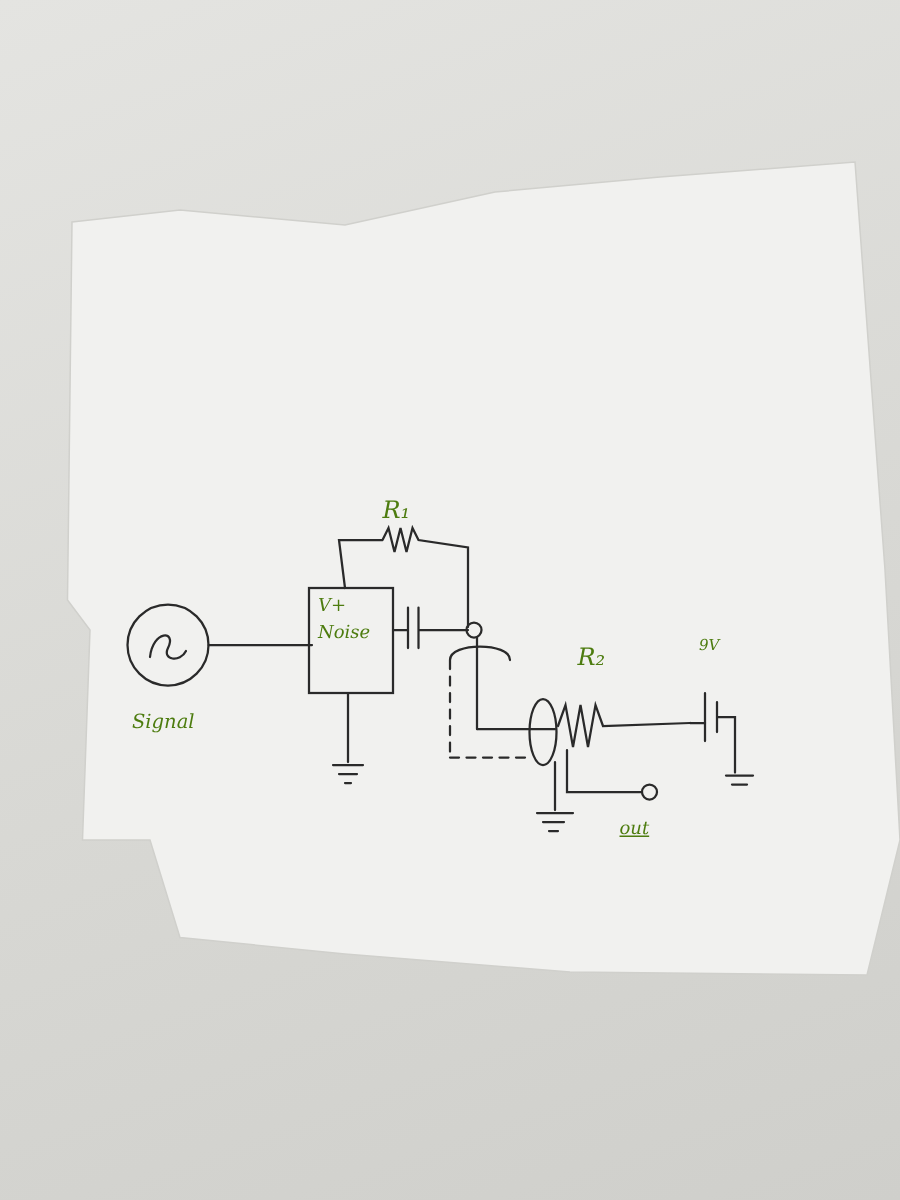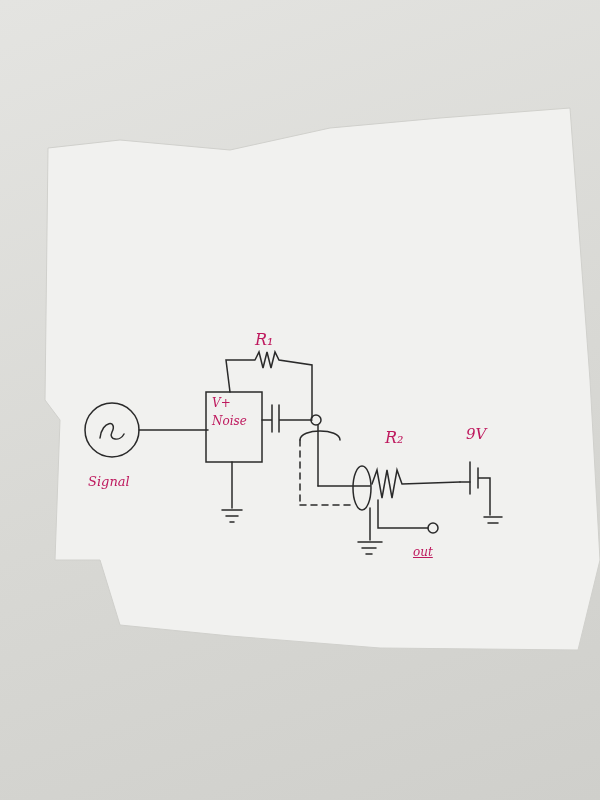--- a/index.html
+++ b/index.html
@@ -1,19 +1,19 @@
 <!DOCTYPE html>
 <html><head>
 <meta charset="utf-8">
 <style>
   html,body{margin:0;padding:0;}
   body{width:600px;height:800px;overflow:hidden;background:#dcdcd8;position:relative;font-family:"DejaVu Sans",sans-serif;}
   .bg{position:absolute;inset:0;background:linear-gradient(160deg,#e4e4e1 0%,#d8d8d4 55%,#cfcfcb 100%);}
   .paper{position:absolute;left:0;top:0;width:600px;height:800px;}
-  .label{position:absolute;font-family:"DejaVu Serif",serif;font-style:italic;color:#be185d;}
+  .label{position:absolute;font-family:"DejaVu Serif",serif;font-style:italic;color:#4d7c0f;}
 </style>
 </head>
 <body>
 
 <div class="bg"></div>
 
 <svg class="paper" viewBox="0 0 600 800">
   <polygon points="48,148 120,140 230,150 330,128 440,118 570,108 590,380 600,560 578,650 380,648 230,636 120,625 100,560 55,560 60,420 45,400" fill="#f1f1ef" stroke="#d0d0cc" stroke-width="1"></polygon>
   <g stroke="#2a2a2a" stroke-width="1.5" fill="none" stroke-linecap="round">
 
@@ -47,14 +47,14 @@
     <path d="M378,500 L378,528 L428,528"></path>
     <circle cx="433" cy="528" r="5"></circle>
   </g>
 </svg>
 
 <div class="label" style="left:255px;top:330px;font-size:16px;">R₁</div>
 <div class="label" style="left:212px;top:396px;font-size:12px;">V+</div>
 <div class="label" style="left:212px;top:414px;font-size:12px;">Noise</div>
 <div class="label" style="left:88px;top:474px;font-size:13px;">Signal</div>
 <div class="label" style="left:385px;top:428px;font-size:16px;">R₂</div>
-<div class="label" style="left:466px;top:425px;font-size:15px;">9V</div>
+<div class="label" style="left:466px;top:425px;font-size:10px;">9V</div>
 <div class="label" style="left:413px;top:545px;font-size:12px;text-decoration:underline;">out</div>
 
 </body></html>

